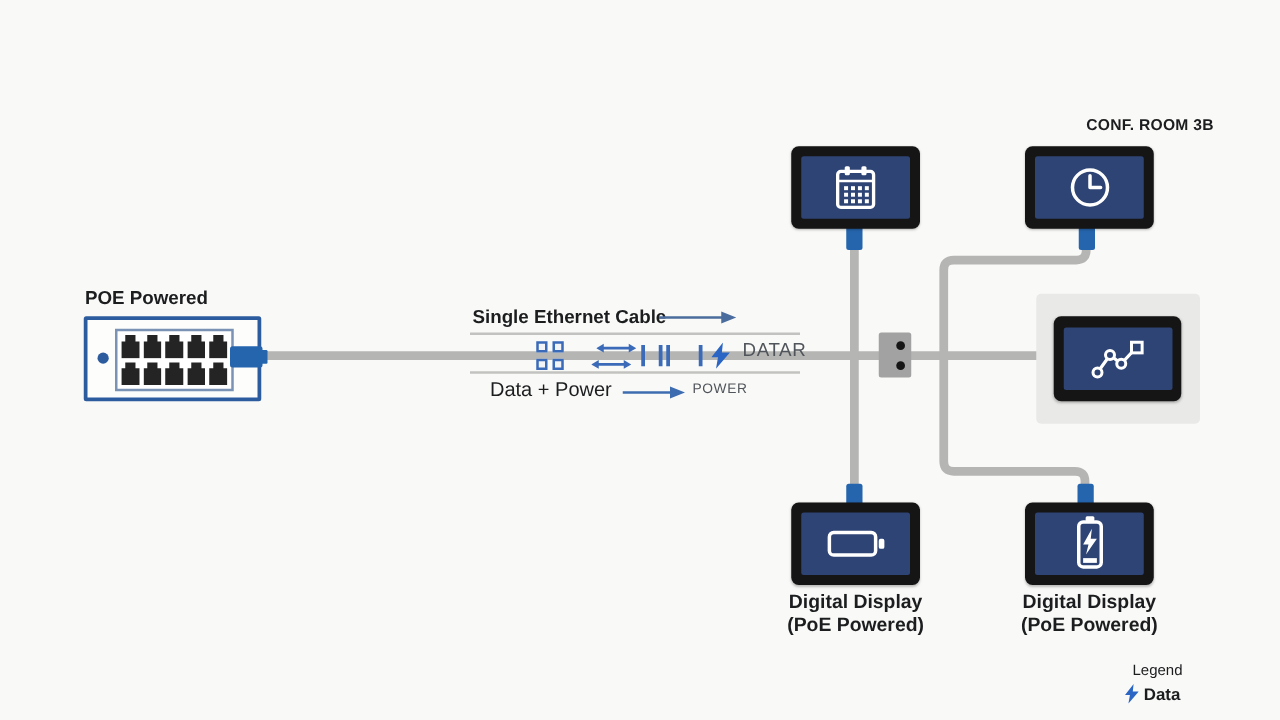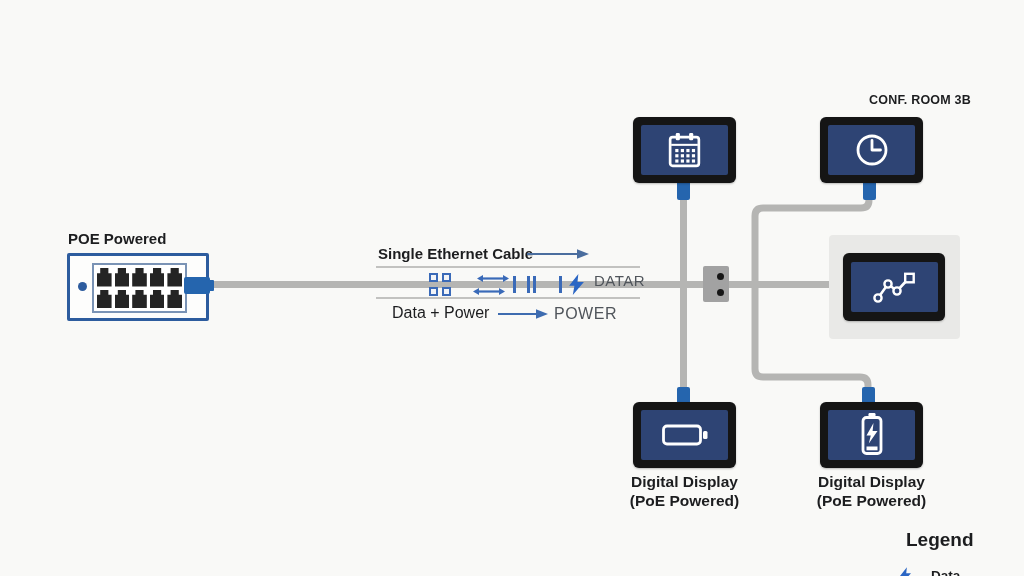--- a/index.html
+++ b/index.html
@@ -72,24 +72,24 @@
   }
   
   .t-dark{color:var(--text-dark,#1c1d1f);}
   .t-gray{color:var(--text-gray,#50555b);}
   .poe-label{left:68px;top:230px;font-size:15px;font-weight:700;}
   .node-title{width:110px;top:93px;font-size:12.5px;font-weight:700;letter-spacing:.2px;text-align:center;}
   .caption{width:185px;top:472px;font-size:15.5px;font-weight:600;line-height:19px;text-align:center;}
   .cable-top-label{left:378px;top:245px;font-size:15px;font-weight:700;}
   .cable-top-value{left:594px;top:252px;font-size:15px;font-weight:500;letter-spacing:.5px;margin-top:20px;}
   .cable-bot-label{left:392px;top:304px;font-size:16px;font-weight:400;}
-  .cable-bot-value{left:554px;top:305px;font-size:16px;font-weight:500;letter-spacing:.5px;}
+  .cable-bot-value{left:554px;top:305px;font-size:11px;font-weight:500;letter-spacing:.5px;}
   .legend{left:900px;top:529px;}
-  .legend-title{font-size:19px;font-weight:700;margin-left:6px;}
-  .legend-row{display:flex;align-items:center;gap:20px;margin-top:16px;}
+  .legend-title{font-size:12px;font-weight:400;margin-left:6px;}
+  .legend-row{display:flex;align-items:center;gap:4px;margin-top:4px;}
   .legend-label{font-size:13.5px;font-weight:600;}
   
   .sq{position:absolute;width:9px;height:9px;border:2px solid var(--cable-icon-blue,#3a6ab8);background:#f2f4f8;box-sizing:border-box;}
   .bar{position:absolute;width:3px;height:17px;background:var(--cable-icon-blue,#3a6ab8);}
 </style>
 </head>
 <body>
 
 <div id="stage">
 

